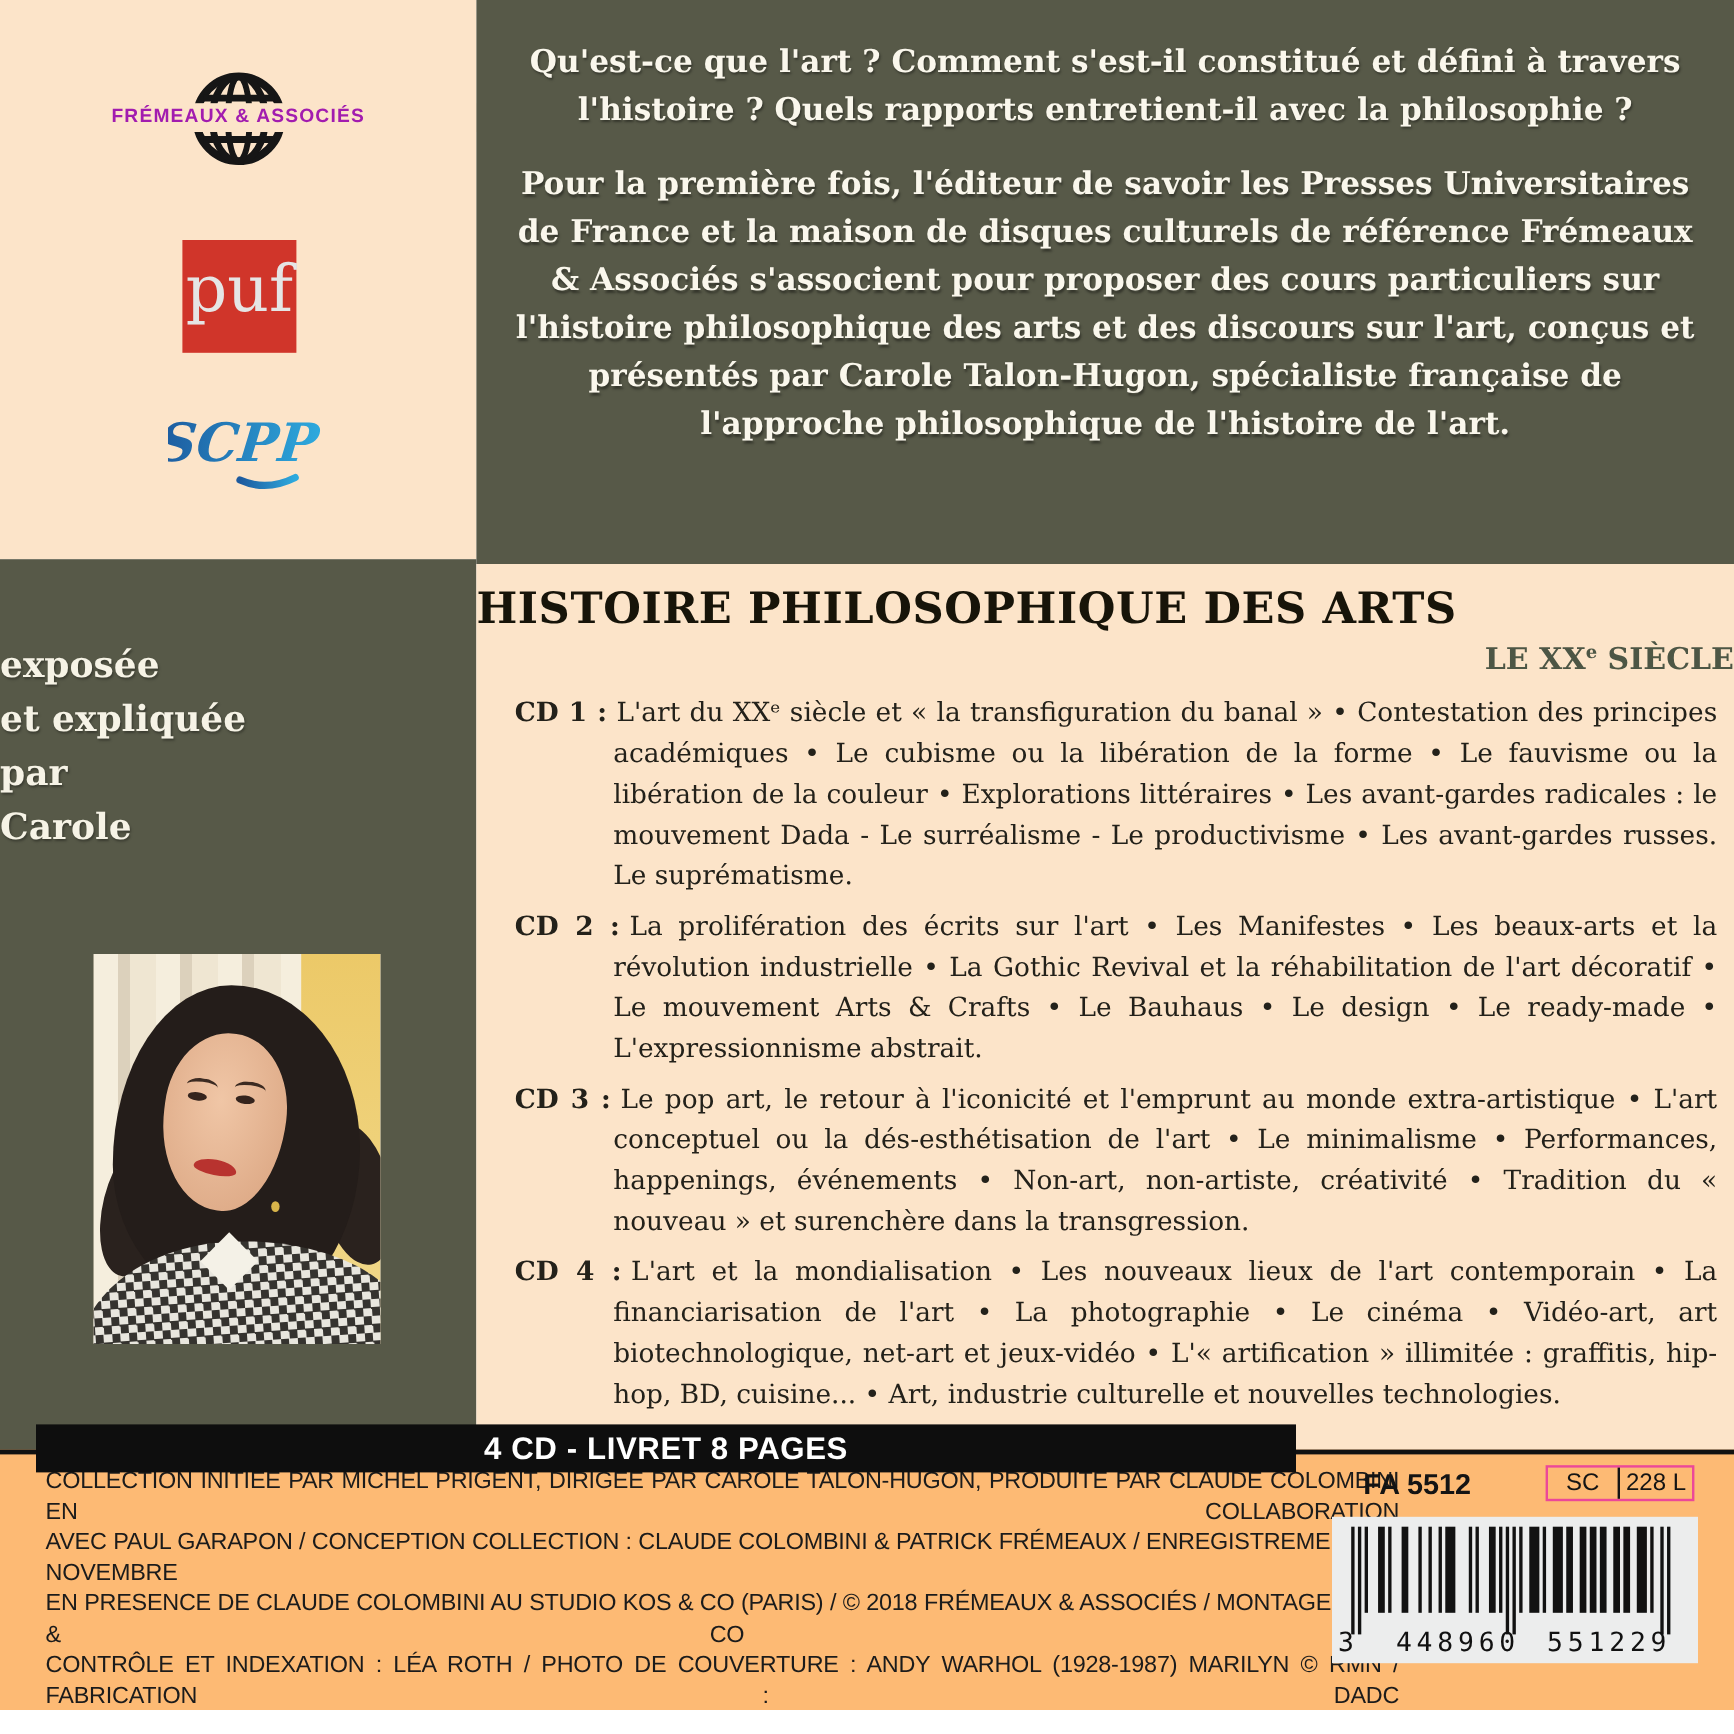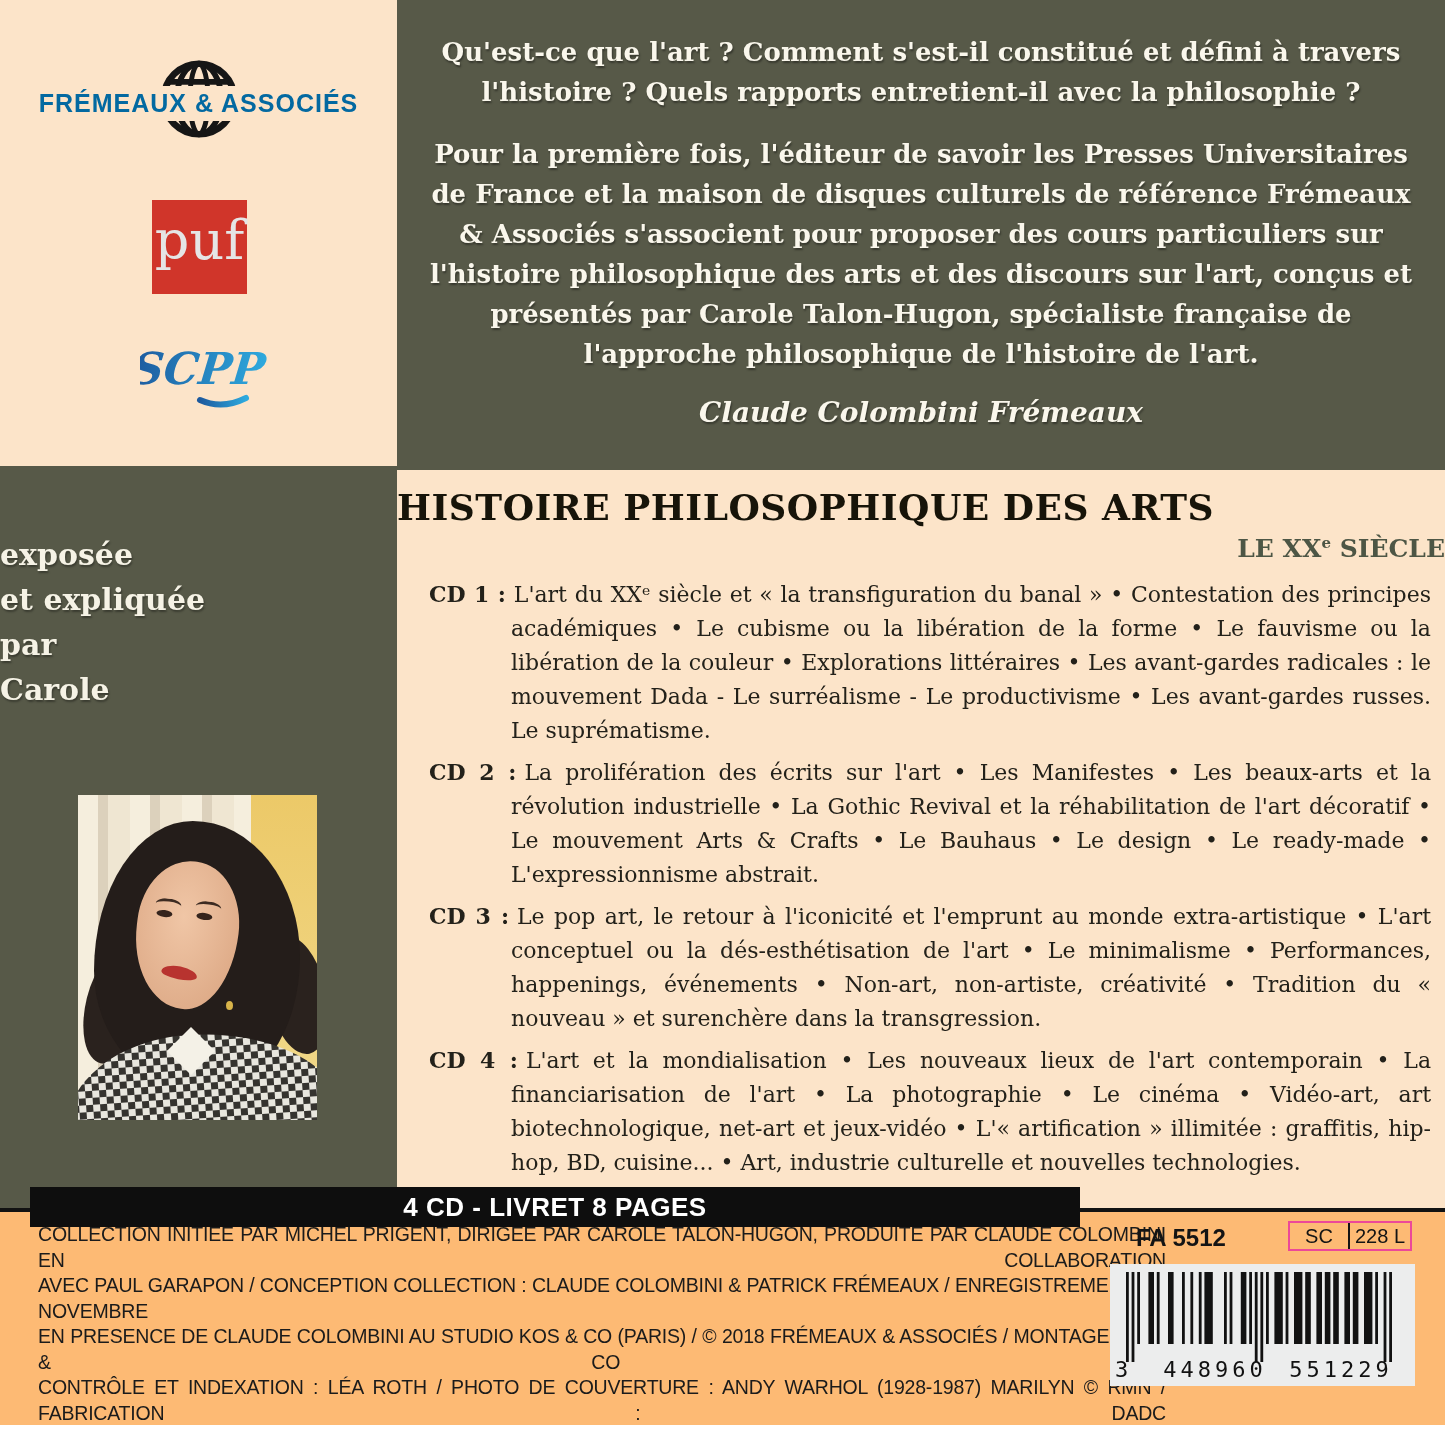--- a/index.html
+++ b/index.html
@@ -13,22 +13,22 @@
   .panel-author  {left:0;   top:466px;width:397px;  height:762px; background:#575948;}
   .panel-intro   {left:397px;top:0;   width:1048px; height:470px; background:#575948;}
   .panel-main    {left:397px;top:470px;width:1048px;height:758px; background:#fce4c9;overflow:hidden;}
 
   
   .fremeaux-logo{position:absolute;left:0;top:0;width:100%;height:160px;}
   .globe{position:absolute;left:158px;top:58px;}
   .fremeaux-name{
     position:absolute;left:0;top:86px;width:100%;text-align:center;
     background:#fce4c9;padding:3px 0;
-    font-family:"Liberation Sans",sans-serif;font-weight:bold;font-size:25px;
-    letter-spacing:1px;color:#0369a1;
+    font-family:"Liberation Sans",sans-serif;font-weight:bold;font-size:16px;
+    letter-spacing:1px;color:#a21caf;
   }
   .puf-logo{
     position:absolute;left:152px;top:200px;width:95px;height:94px;background:#d0352a;
     display:flex;align-items:center;justify-content:center;
   }
   .puf-logo span{color:#e5e5e5;font-family:"DejaVu Serif",serif;font-size:54px;line-height:1;padding-bottom:12px;}
   .scpp-logo{position:absolute;left:140px;top:338px;}
 
   
   .byline{position:absolute;left:0;top:66px;width:100%;text-align:left;
@@ -161,21 +161,20 @@
       </div>
       <div class="earring"></div>
       <div class="jacket"></div>
       <div class="collar"></div>
     </div>
   </div>
 
   <div class="panel panel-intro">
     <p class="intro-p first">Qu'est-ce que l'art ? Comment s'est-il constitué et défini à travers l'histoire ? Quels rapports entretient-il avec la philosophie ?</p>
     <p class="intro-p">Pour la première fois, l'éditeur de savoir les Presses Universitaires de France et la maison de disques culturels de référence Frémeaux &amp; Associés s'associent pour proposer des cours particuliers sur l'histoire philosophique des arts et des discours sur l'art, conçus et présentés par Carole Talon-Hugon, spécialiste française de l'approche philosophique de l'histoire de l'art.</p>
-    <p class="intro-sign">Claude Colombini Frémeaux</p>
   </div>
 
   <div class="panel panel-main">
     <h1 class="main-title">HISTOIRE PHILOSOPHIQUE DES ARTS</h1>
     <h2 class="main-subtitle"><span>LE XX</span><sup>e</sup><span> SIÈCLE</span></h2>
     <div class="tracks">
       <p class="cd"><b>CD 1 :</b><span>L'art du XXᵉ siècle et « la transfiguration du banal » • Contestation des principes académiques • Le cubisme ou la libération de la forme • Le fauvisme ou la libération de la couleur • Explorations littéraires • Les avant-gardes radicales : le mouvement Dada - Le surréalisme - Le productivisme • Les avant-gardes russes. Le suprématisme.</span></p>
       <p class="cd"><b>CD 2 :</b><span>La prolifération des écrits sur l'art • Les Manifestes • Les beaux-arts et la révolution industrielle • La Gothic Revival et la réhabilitation de l'art décoratif • Le mouvement Arts &amp; Crafts • Le Bauhaus • Le design • Le ready-made • L'expressionnisme abstrait.</span></p>
       <p class="cd"><b>CD 3 :</b><span>Le pop art, le retour à l'iconicité et l'emprunt au monde extra-artistique • L'art conceptuel ou la dés-esthétisation de l'art • Le minimalisme • Performances, happenings, événements • Non-art, non-artiste, créativité • Tradition du « nouveau » et surenchère dans la transgression.</span></p>
       <p class="cd"><b>CD 4 :</b><span>L'art et la mondialisation • Les nouveaux lieux de l'art contemporain • La financiarisation de l'art • La photographie • Le cinéma • Vidéo-art, art biotechnologique, net-art et jeux-vidéo • L'« artification » illimitée : graffitis, hip-hop, BD, cuisine... • Art, industrie culturelle et nouvelles technologies.</span></p>

